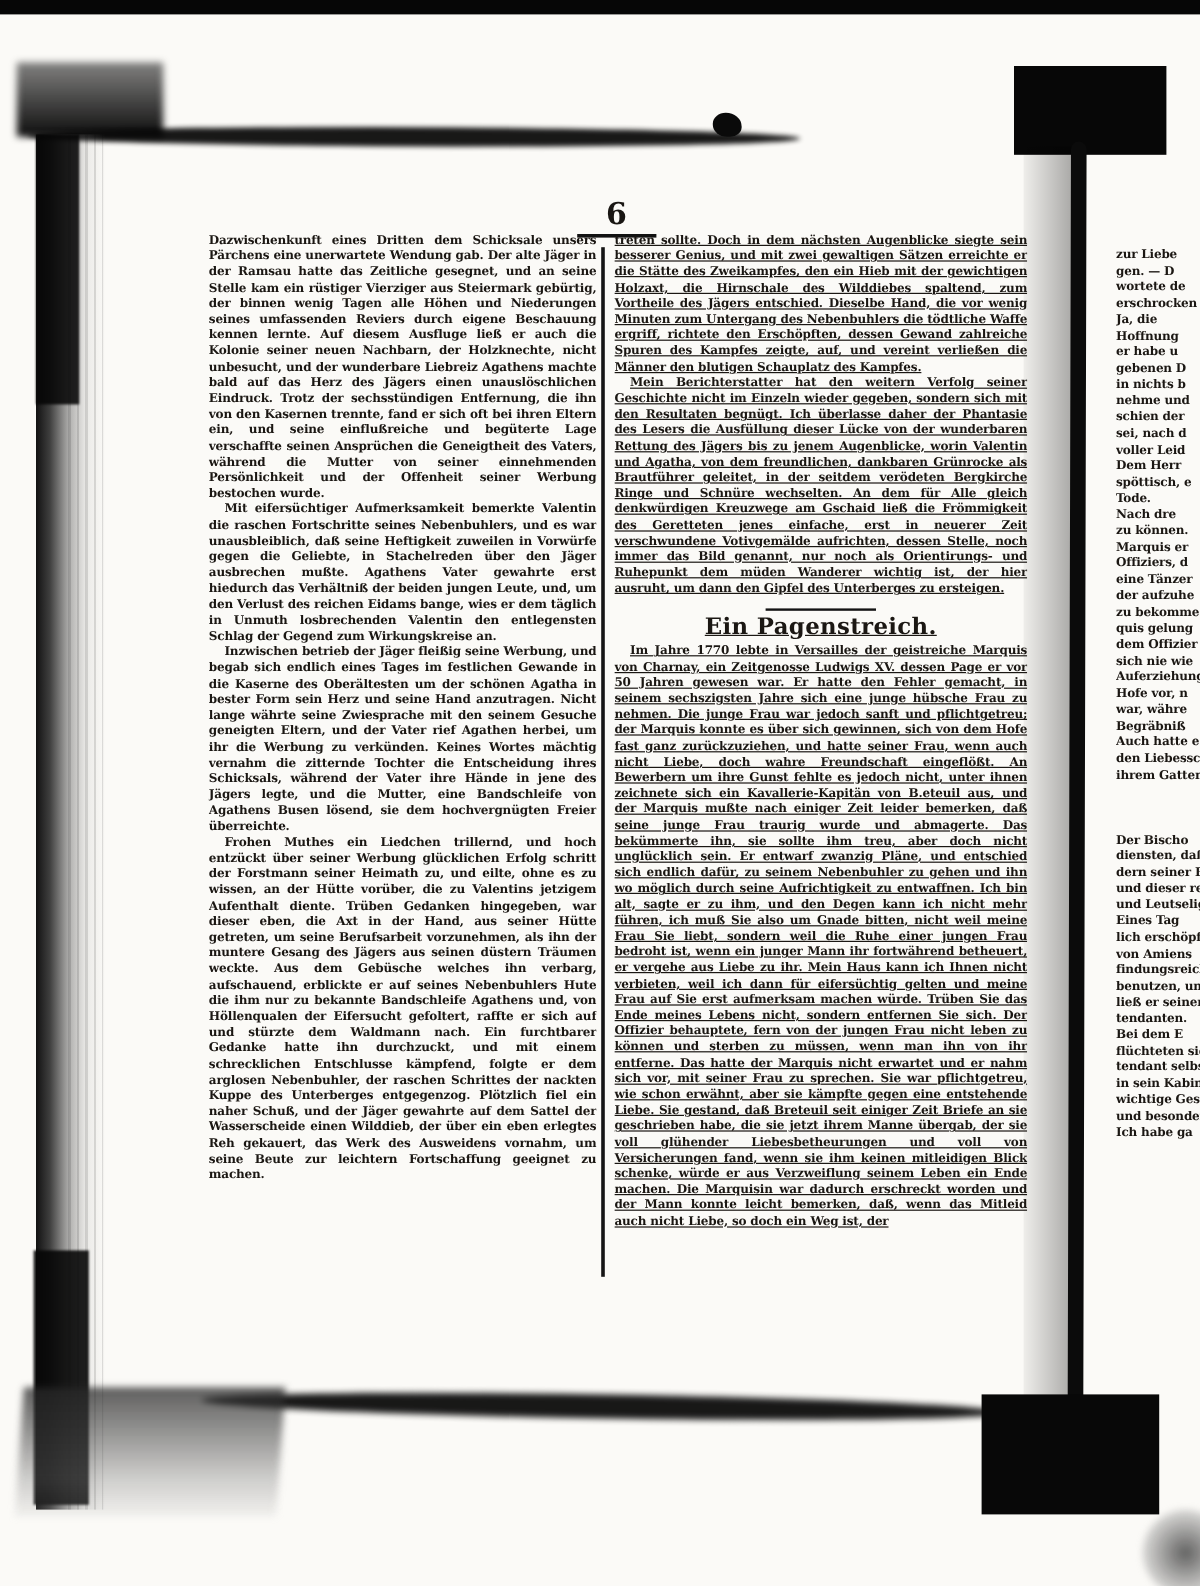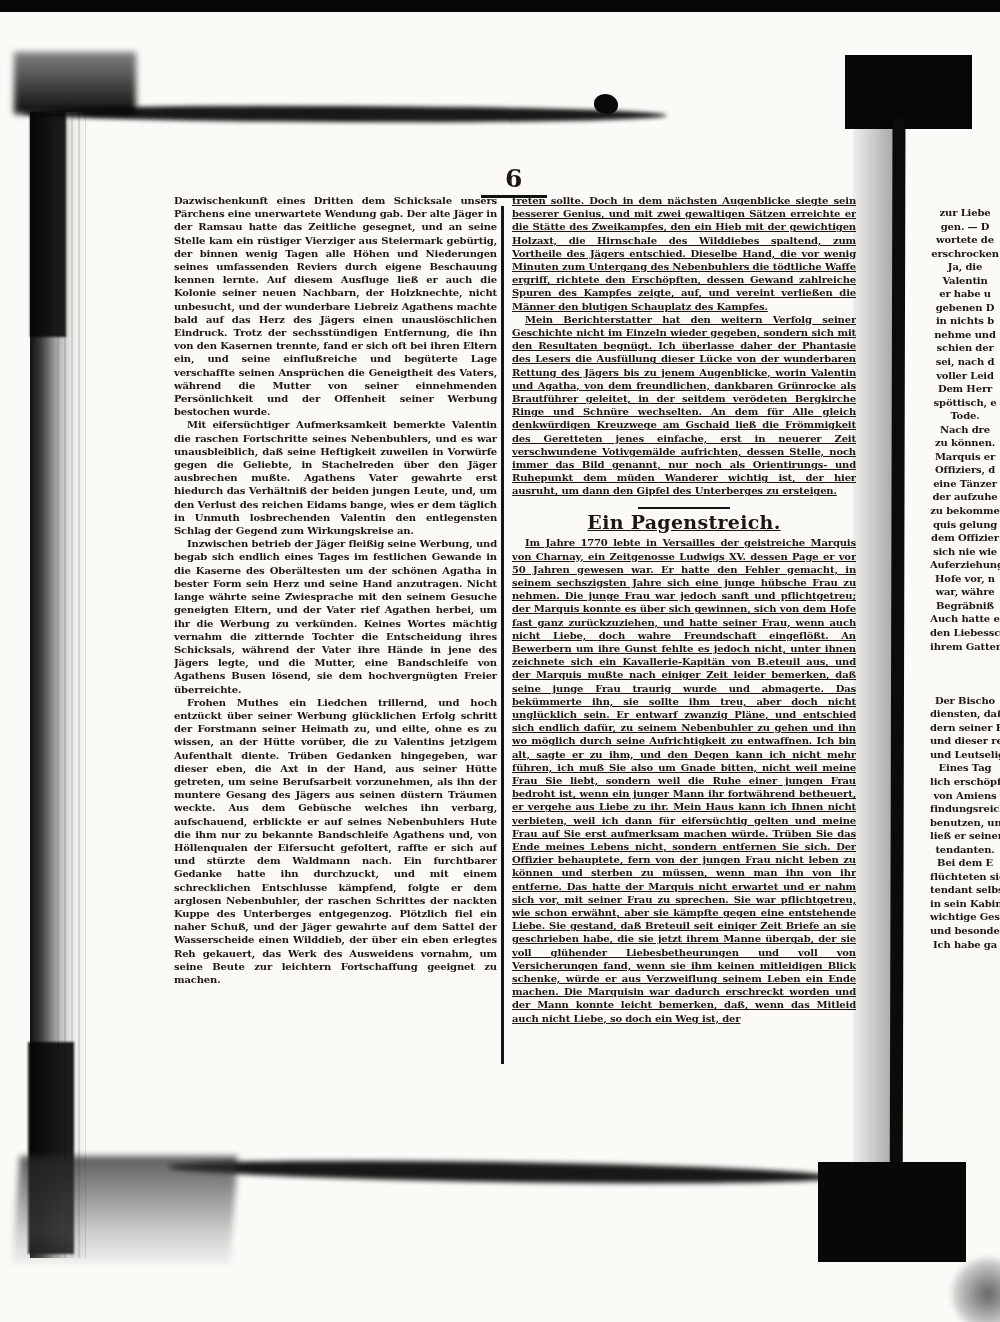--- a/index.html
+++ b/index.html
@@ -50,21 +50,21 @@
     font-size:10px;line-height:13.2px;font-weight:700;letter-spacing:-.15px;
     text-align:justify;color:#1b1713;}
   .col-left{left:174px;width:323px;}
   .col-right{left:512px;width:344px;text-decoration:underline;}
   .para{margin:0;text-indent:13px;}
   .para.cont{text-indent:0;}
   .story-rule{width:92px;height:2.5px;background:#141414;margin:9px auto 7px auto;}
   .story-heading{text-align:center;font-size:19px;font-weight:700;letter-spacing:.3px;
     margin:0 0 7px 0;text-indent:0;}
   .sliver{position:absolute;left:930px;top:206px;width:70px;height:872px;overflow:hidden;
-    font-size:10px;line-height:13.55px;font-weight:700;letter-spacing:-.15px;color:#1b1713;text-align:center;}
+    font-size:10px;line-height:13.55px;font-weight:700;letter-spacing:-.15px;color:#1b1713;}
   .sliver-line{white-space:nowrap;overflow:hidden;height:13.55px;}
 </style>
 </head>
 <body>
 
 <div id="canvas">
 
   <div class="mark top-bar"></div>
   <div class="mark tl-blob"></div>
   <div class="mark top-smear"></div>
@@ -102,21 +102,21 @@
     <p class="story-heading">Ein Pagenstreich.</p>
     <p class="para">Im Jahre 1770 lebte in Versailles der geistreiche Marquis von Charnay, ein Zeitgenosse Ludwigs XV. dessen Page er vor 50 Jahren gewesen war. Er hatte den Fehler gemacht, in seinem sechszigsten Jahre sich eine junge hübsche Frau zu nehmen. Die junge Frau war jedoch sanft und pflichtgetreu; der Marquis konnte es über sich gewinnen, sich von dem Hofe fast ganz zurückzuziehen, und hatte seiner Frau, wenn auch nicht Liebe, doch wahre Freundschaft eingeflößt. An Bewerbern um ihre Gunst fehlte es jedoch nicht, unter ihnen zeichnete sich ein Kavallerie-Kapitän von B.eteuil aus, und der Marquis mußte nach einiger Zeit leider bemerken, daß seine junge Frau traurig wurde und abmagerte. Das bekümmerte ihn, sie sollte ihm treu, aber doch nicht unglücklich sein. Er entwarf zwanzig Pläne, und entschied sich endlich dafür, zu seinem Nebenbuhler zu gehen und ihn wo möglich durch seine Aufrichtigkeit zu entwaffnen. Ich bin alt, sagte er zu ihm, und den Degen kann ich nicht mehr führen, ich muß Sie also um Gnade bitten, nicht weil meine Frau Sie liebt, sondern weil die Ruhe einer jungen Frau bedroht ist, wenn ein junger Mann ihr fortwährend betheuert, er vergehe aus Liebe zu ihr. Mein Haus kann ich Ihnen nicht verbieten, weil ich dann für eifersüchtig gelten und meine Frau auf Sie erst aufmerksam machen würde. Trüben Sie das Ende meines Lebens nicht, sondern entfernen Sie sich. Der Offizier behauptete, fern von der jungen Frau nicht leben zu können und sterben zu müssen, wenn man ihn von ihr entferne. Das hatte der Marquis nicht erwartet und er nahm sich vor, mit seiner Frau zu sprechen. Sie war pflichtgetreu, wie schon erwähnt, aber sie kämpfte gegen eine entstehende Liebe. Sie gestand, daß Breteuil seit einiger Zeit Briefe an sie geschrieben habe, die sie jetzt ihrem Manne übergab, der sie voll glühender Liebesbetheurungen und voll von Versicherungen fand, wenn sie ihm keinen mitleidigen Blick schenke, würde er aus Verzweiflung seinem Leben ein Ende machen. Die Marquisin war dadurch erschreckt worden und der Mann konnte leicht bemerken, daß, wenn das Mitleid auch nicht Liebe, so doch ein Weg ist, der</p>
   </div>
 
   <div class="sliver">
       <div class="sliver-line">zur Liebe</div>
       <div class="sliver-line">gen. — D</div>
       <div class="sliver-line">wortete de</div>
       <div class="sliver-line">erschrocken</div>
       <div class="sliver-line">Ja, die</div>
-      <div class="sliver-line">Valentin</div>
+      <div class="sliver-line">Hoffnung</div>
       <div class="sliver-line">er habe u</div>
       <div class="sliver-line">gebenen D</div>
       <div class="sliver-line">in nichts b</div>
       <div class="sliver-line">nehme und</div>
       <div class="sliver-line">schien der</div>
       <div class="sliver-line">sei, nach d</div>
       <div class="sliver-line">voller Leid</div>
       <div class="sliver-line">Dem Herr</div>
       <div class="sliver-line">spöttisch, e</div>
       <div class="sliver-line">Tode.</div>

